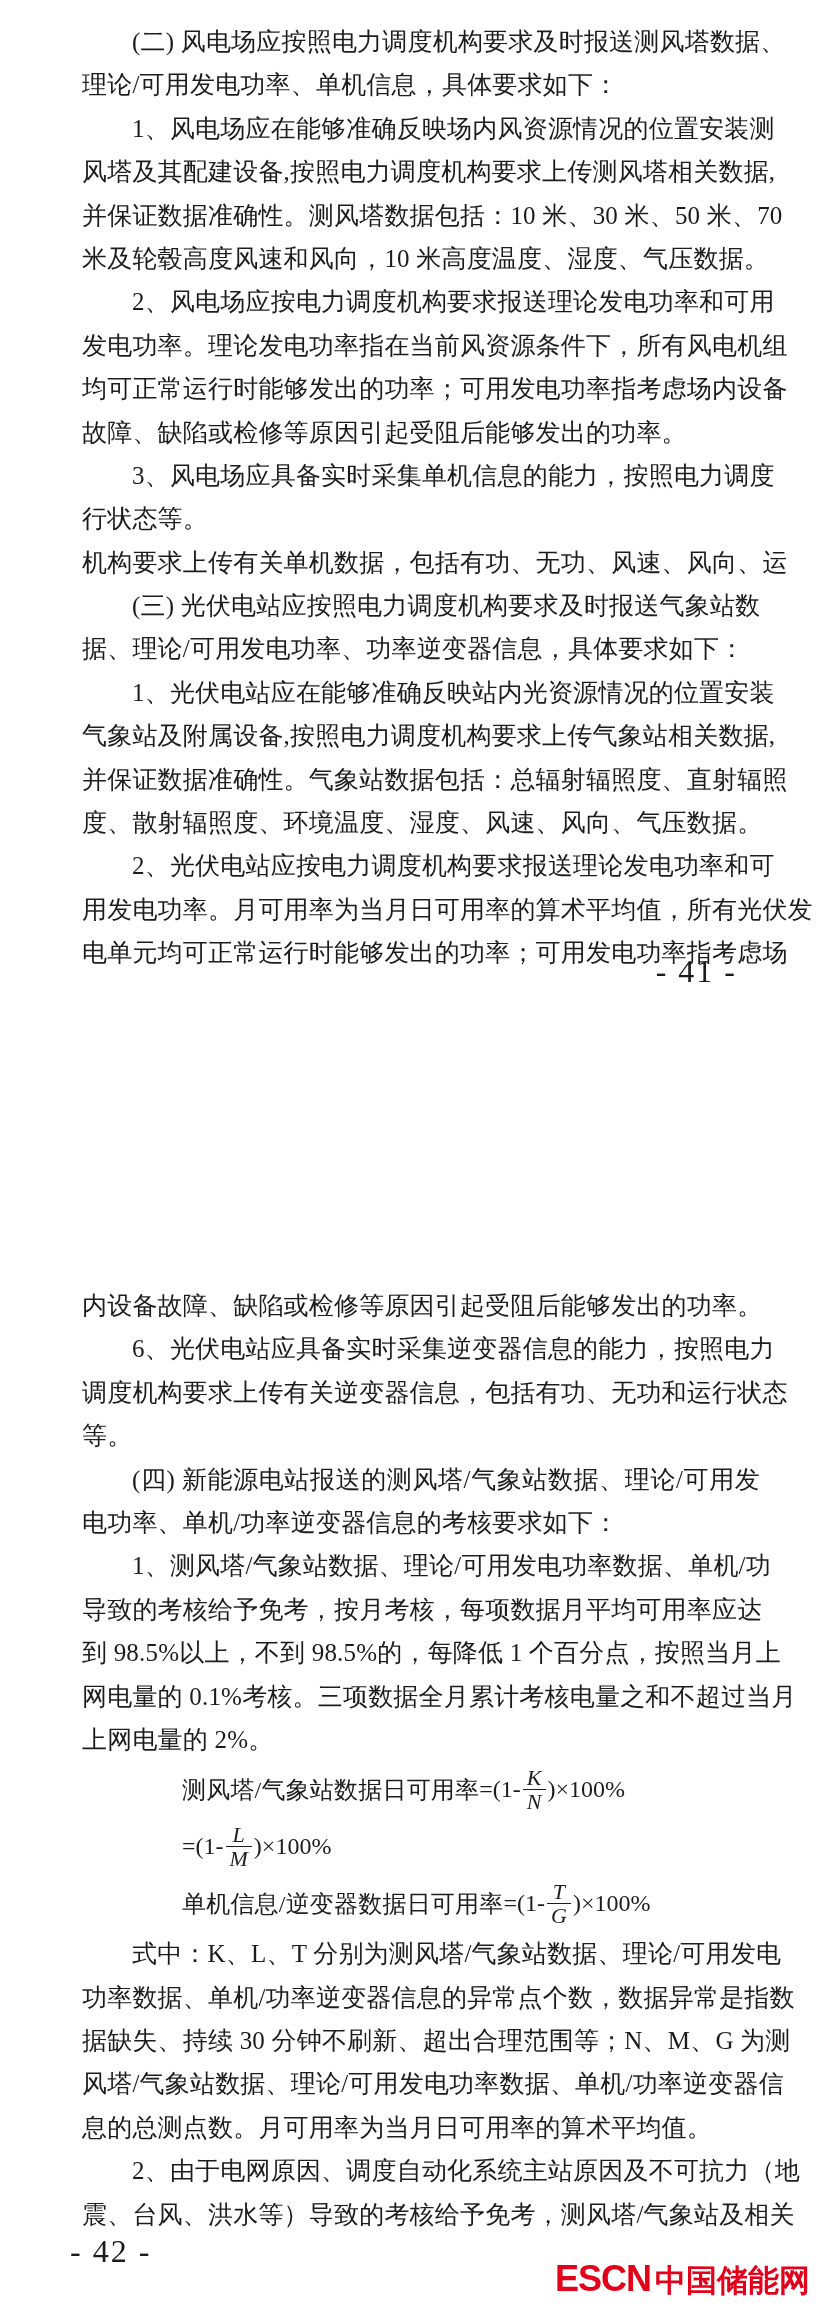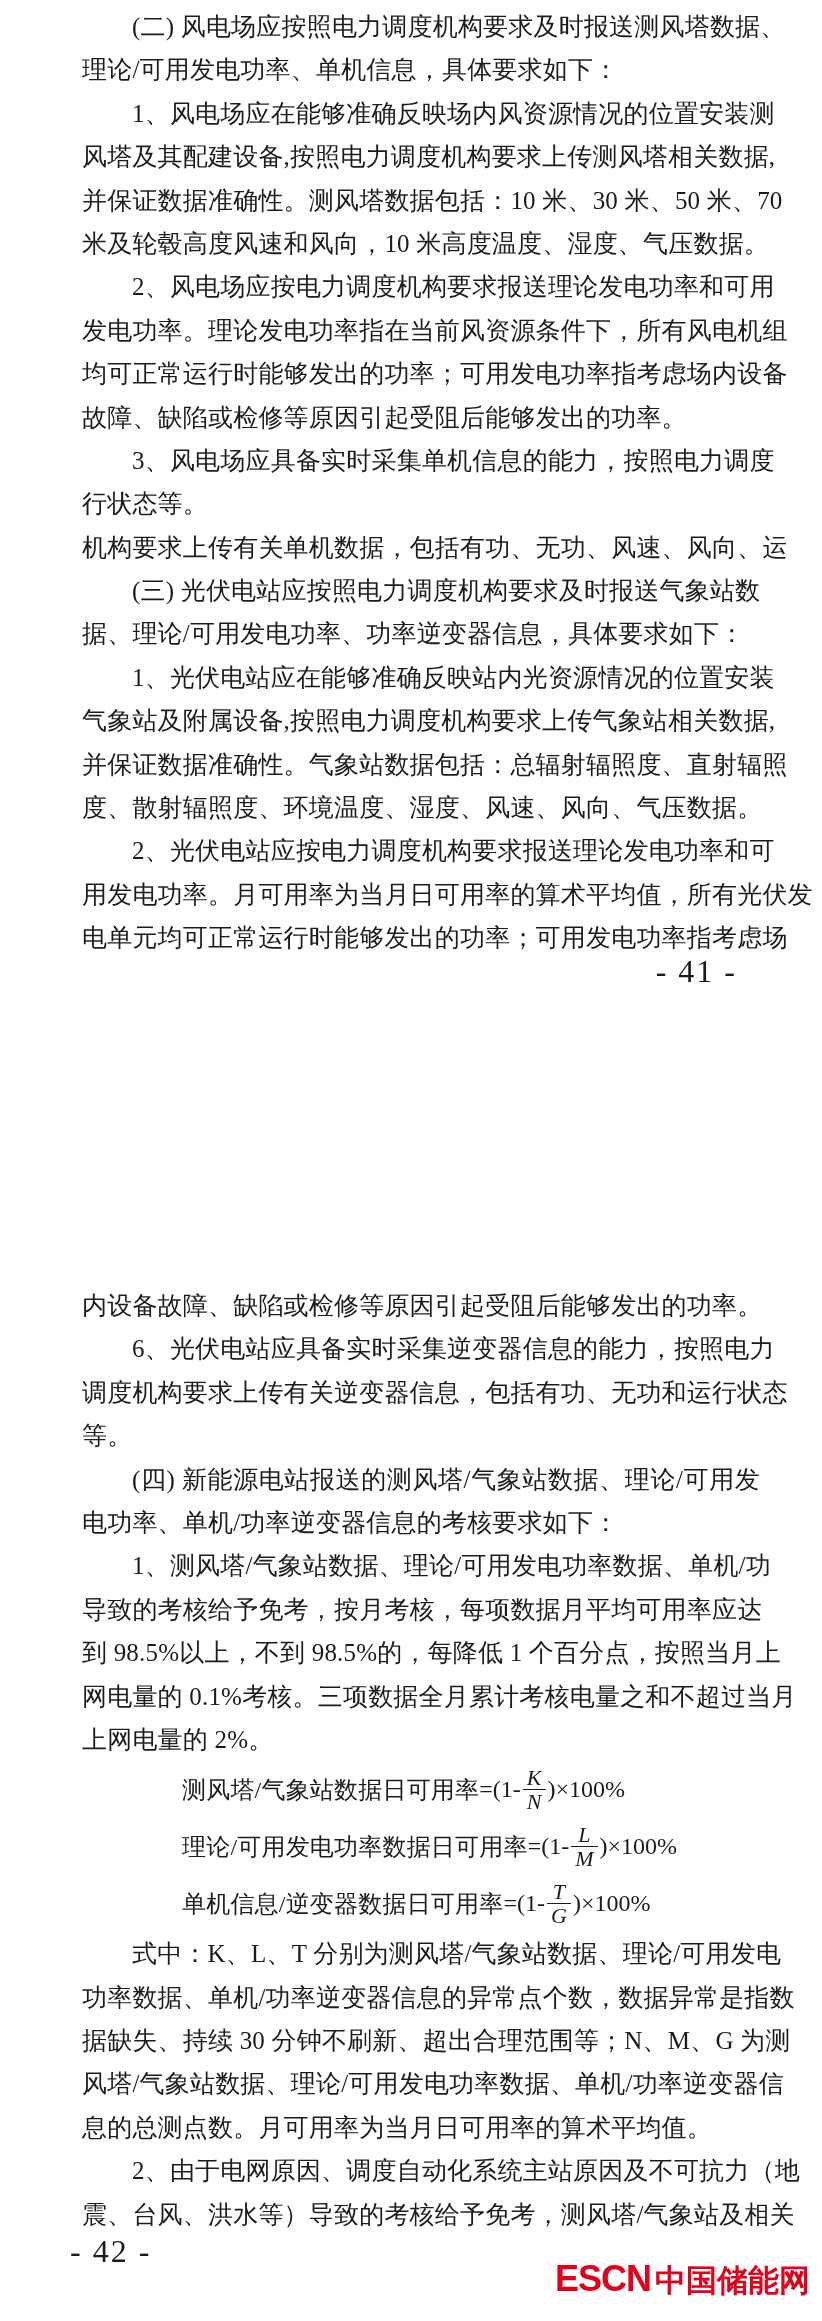--- a/index.html
+++ b/index.html
@@ -5,21 +5,21 @@
   html,body{margin:0;padding:0;}
   body{
     width:822px;height:2321px;
     background:#ffffff;
     position:relative;
     font-family:"Liberation Serif","DejaVu Serif",serif;
     color:#1c1c1c;
     overflow:hidden;
   }
   .page-block{position:absolute;left:82px;width:678px;}
-  #page1-lines{top:5px;}
+  #page1-lines{top:20px;}
   #page2-flow{top:1284px;}
   .line{
     height:43.4px;
     line-height:43.4px;
     font-size:25px;
     text-align:justify;
     text-align-last:justify;
     white-space:nowrap;
     letter-spacing:0.2px;
   }
@@ -124,21 +124,20 @@
 
   <div>
 
   <div class="formula-row">
         <span class="formula-label">测风塔/气象站数据日可用率</span>
         <span class="formula-eq">=(1-</span>
         <span class="frac"><span class="num">K</span><span class="den" style="display:block;">N</span></span>
         <span class="formula-eq">)×100%</span>
       </div>
       <div class="formula-row">
-        <span class="formula-label">理论/可用发电功率数据日可用率</span>
         <span class="formula-eq">=(1-</span>
         <span class="frac"><span class="num">L</span><span class="den" style="display:block;">M</span></span>
         <span class="formula-eq">)×100%</span>
       </div>
       <div class="formula-row">
         <span class="formula-label">单机信息/逆变器数据日可用率</span>
         <span class="formula-eq">=(1-</span>
         <span class="frac"><span class="num">T</span><span class="den" style="display:block;">G</span></span>
         <span class="formula-eq">)×100%</span>
       </div>

